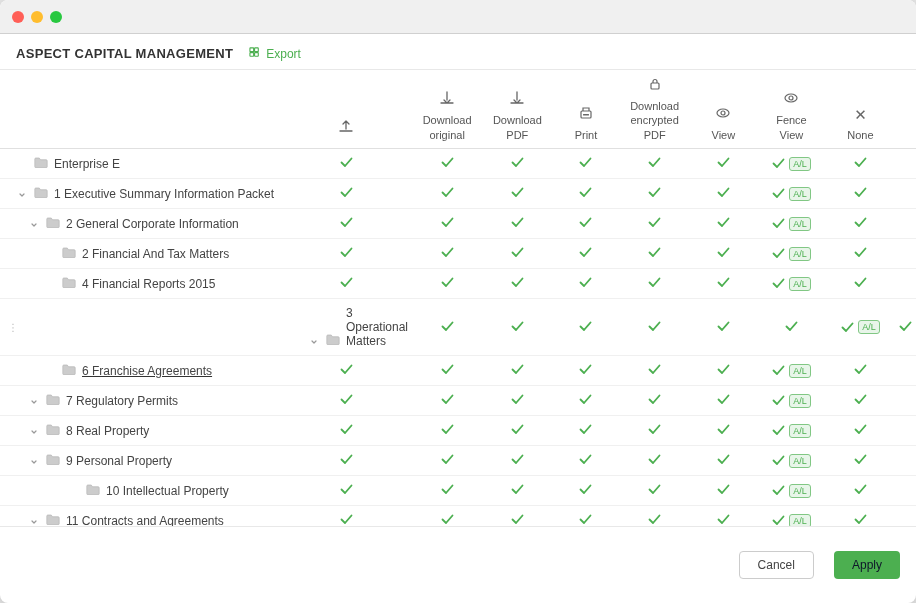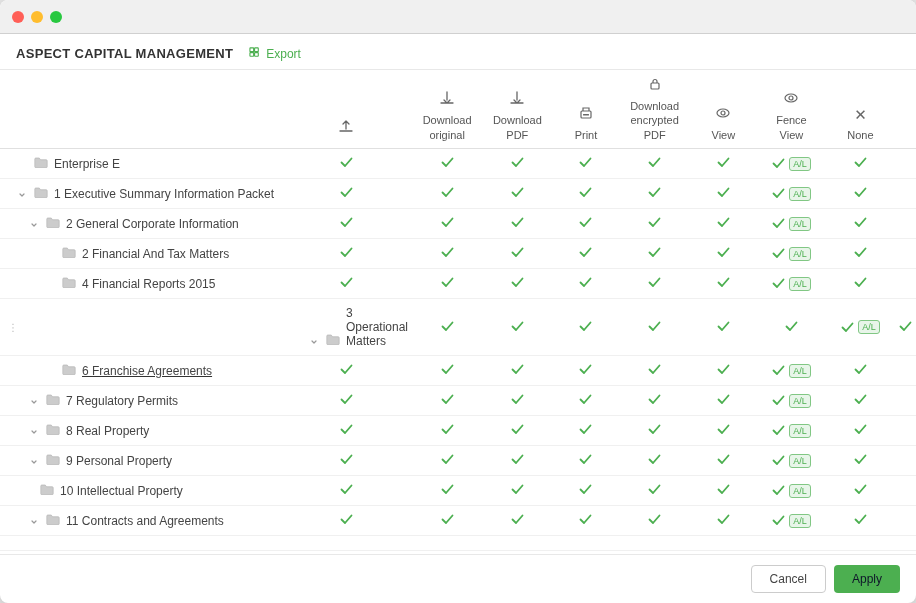--- a/index.html
+++ b/index.html
@@ -136,24 +136,24 @@
       color: #444;
       font-size: 12px;
     }
     .fence-cell {
       display: flex;
       align-items: center;
       justify-content: center;
       gap: 2px;
     }
     .footer {
-      padding: 10px 16px;
+      padding: 24px 16px;
       display: flex;
       justify-content: flex-end;
-      gap: 8px;
+      gap: 20px;
       border-top: 1px solid #e8e8e8;
       flex-shrink: 0;
     }
     .btn-cancel {
       padding: 6px 18px;
       font-size: 12px;
       border: 1px solid #ccc;
       background: #fff;
       border-radius: 4px;
       cursor: pointer;
@@ -688,21 +688,21 @@
                     <path d="M1.5 5.5L5 9L11.5 1.5" stroke="#4caf50" stroke-width="1.8" stroke-linecap="round" stroke-linejoin="round"></path>
                   </svg>
                   <span style="display:inline-flex;align-items:center;background:#e8f5e9;border:1px solid #81c784;border-radius:3px;padding:1px 3px;font-size:9px;color:#4caf50;margin-left:2px;">A/L</span>
                 </div>
               </td>
               <td><svg width="13" height="11" viewBox="0 0 13 11" fill="none">
                   <path d="M1.5 5.5L5 9L11.5 1.5" stroke="#4caf50" stroke-width="1.8" stroke-linecap="round" stroke-linejoin="round"></path>
                 </svg></td>
             </tr>
             <tr>
-              <td class="name-col" style="padding-left: 22px;">
+              <td class="name-col" style="padding-left: 68px;">
                 <div class="folder-row">
                   <span style="width: 12px; display: inline-block;"></span>
                   <span><svg width="14" height="12" viewBox="0 0 16 13" fill="none" style="color:#bbb">
                       <path d="M1 3a1 1 0 0 1 1-1h4l1.5 2H14a1 1 0 0 1 1 1v7a1 1 0 0 1-1 1H2a1 1 0 0 1-1-1V3z" fill="#ccc" stroke="#bbb" stroke-width="1"></path>
                     </svg></span>
                   <span class="folder-name">10 Intellectual Property</span>
                 </div>
               </td>
               <td><svg width="13" height="11" viewBox="0 0 13 11" fill="none">
                   <path d="M1.5 5.5L5 9L11.5 1.5" stroke="#4caf50" stroke-width="1.8" stroke-linecap="round" stroke-linejoin="round"></path>

